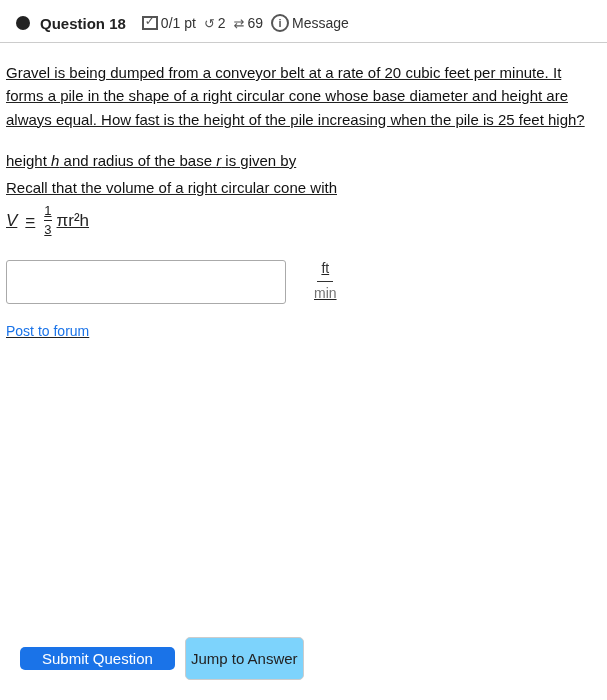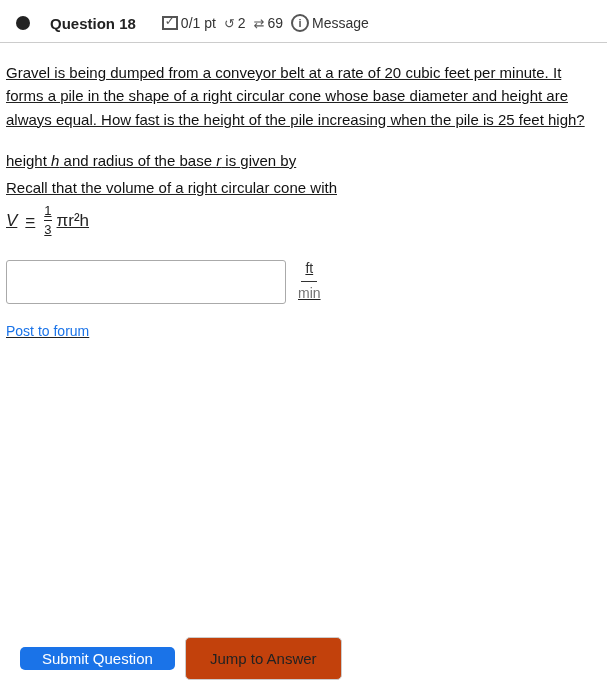--- a/index.html
+++ b/index.html
@@ -24,21 +24,21 @@
       background: #fff;
       display: flex;
       flex-direction: column;
     }
 
     
     .header-row {
       display: flex;
       align-items: center;
       padding: 14px 16px 10px 16px;
-      gap: 20px;
+      gap: 10px;
       border-bottom: 1px solid #ccc;
     }
 
     .question-dot {
       width: 14px;
       height: 14px;
       background: #222;
       border-radius: 50%;
       flex-shrink: 0;
     }
@@ -173,21 +173,21 @@
     }
 
     .formula-rest {
       font-size: 17px;
     }
 
     
     .answer-row {
       display: flex;
       align-items: center;
-      gap: 12px;
+      gap: 28px;
       margin-bottom: 18px;
     }
 
     .answer-input {
       width: 280px;
       height: 44px;
       border: 1.5px solid #aaa;
       border-radius: 3px;
       padding: 6px 10px;
       font-size: 15px;
@@ -301,25 +301,25 @@
       color: #fff;
       border: none;
       border-radius: 5px;
       padding: 3px 22px;
       font-size: 15px;
       cursor: pointer;
       font-weight: 500;
     }
 
     .btn-jump {
-      background: #c2410c;
+      background: #7dd3fc;
       color: #222;
       border: 1px solid #ccc;
       border-radius: 5px;
-      padding: 12px 24px;
+      padding: 12px 5px;
       font-size: 15px;
       cursor: pointer;
       font-weight: 500;
     }
   </style>
 </head>
 <body>
 
 <div class="container">
 

